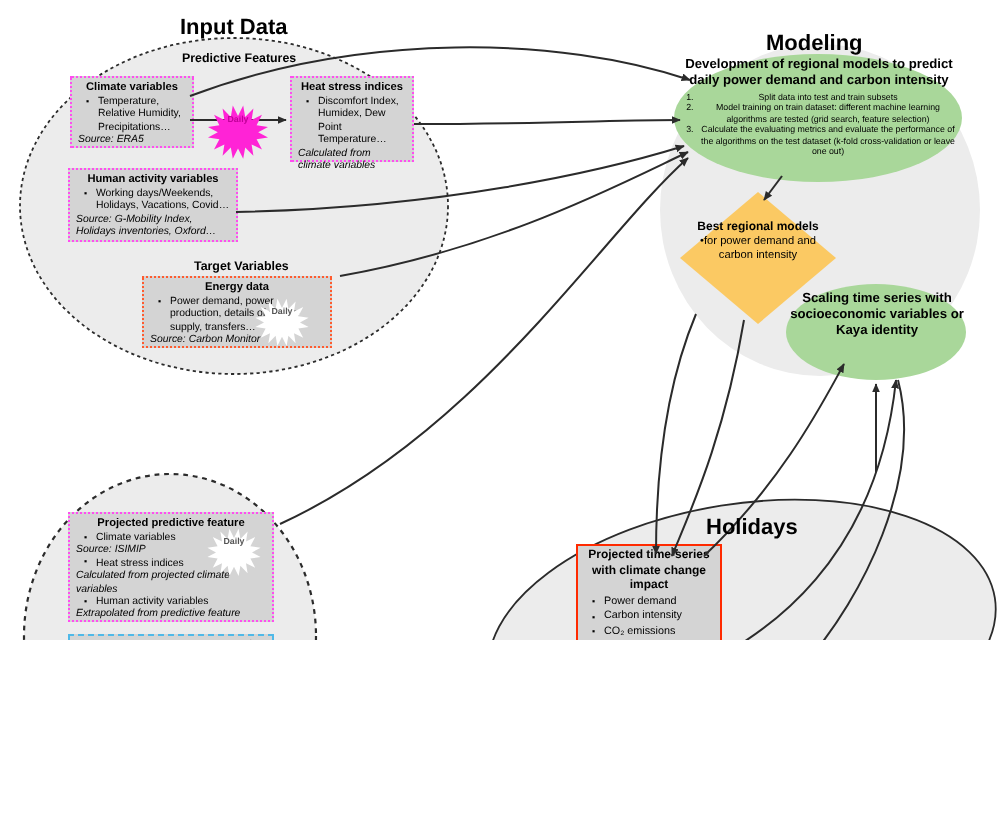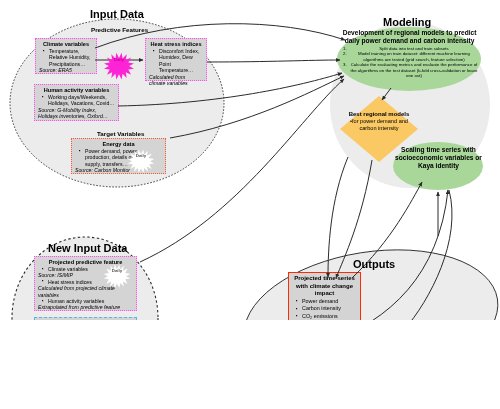--- a/index.html
+++ b/index.html
@@ -191,22 +191,21 @@
 
       <path d="M438,236 L438,192"></path>
     </g>
   </svg>
 
   <div class="grp-title" style="left:90px; top:8px;">Input Data</div>
   <div class="sub-title" style="left:91px; top:26px;">Predictive Features</div>
   <div class="sub-title" style="left:97px; top:130px;">Target Variables</div>
 
   <div class="grp-title" style="left:383px; top:16px;">Modeling</div>
-  <div class="grp-title" style="left:48px; top:242px;">New Input Data</div>
-  <div class="grp-title" style="left:353px; top:258px;">Outputs</div>
+  <div class="grp-title" style="left:353px; top:258px;">Holidays</div>
 
   <div class="box b-magenta" style="left:35px; top:38px; width:62px; height:36px;">
     <div class="bhead">Climate variables</div>
     <ul>
         <li>Temperature, Relative Humidity, Precipitations…</li>
       </ul>
     <div class="src">Source: ERA5</div>
   </div>
 
   <div class="box b-magenta" style="left:145px; top:38px; width:62px; height:43px;">

